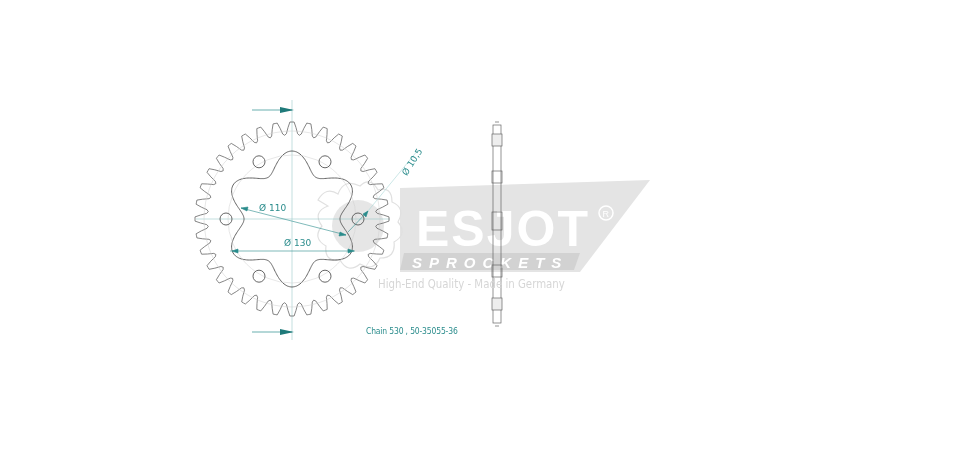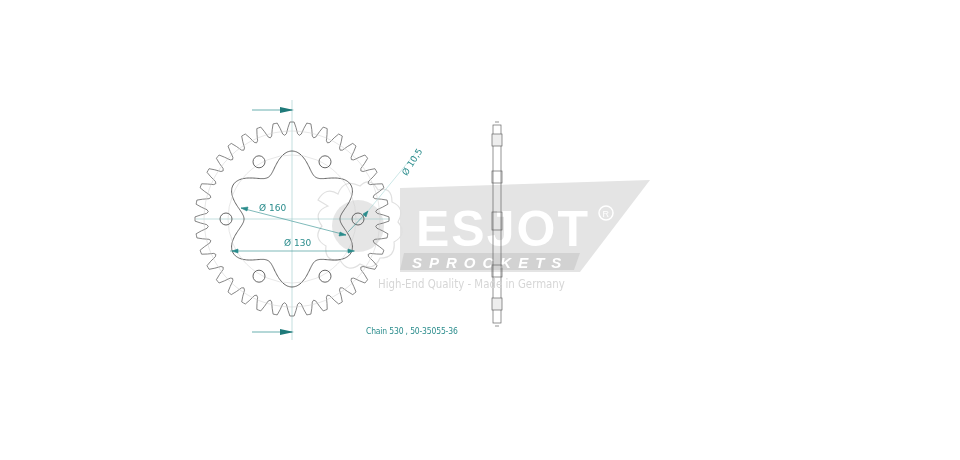--- a/index.html
+++ b/index.html
@@ -81,17 +81,17 @@
     <line x1="495" y1="122" x2="499" y2="122"></line>
     <line x1="495" y1="326" x2="499" y2="326"></line>
     <rect x="492" y="134" width="10" height="12" fill="#eeeeee"></rect>
     <rect x="492" y="171" width="10" height="12"></rect>
     <rect x="492" y="212" width="10" height="18"></rect>
     <rect x="492" y="265" width="10" height="12"></rect>
     <rect x="492" y="298" width="10" height="12" fill="#eeeeee"></rect>
   </g>
 </svg>
 
-<div class="dim" style="left:259px; top:203px;">Ø 160</div>
+<div class="dim" style="left:259px; top:203px;">Ø 110</div>
 <div class="dim" style="left:284px; top:238px;">Ø 130</div>
 <div class="dim" style="left:400px; top:172px; transform: rotate(-58deg);">Ø 10,5</div>
 <div class="tagline">High-End Quality - Made in Germany</div>
 <div class="caption">Chain 530 , 50-35055-36</div>
 
 </body></html>

